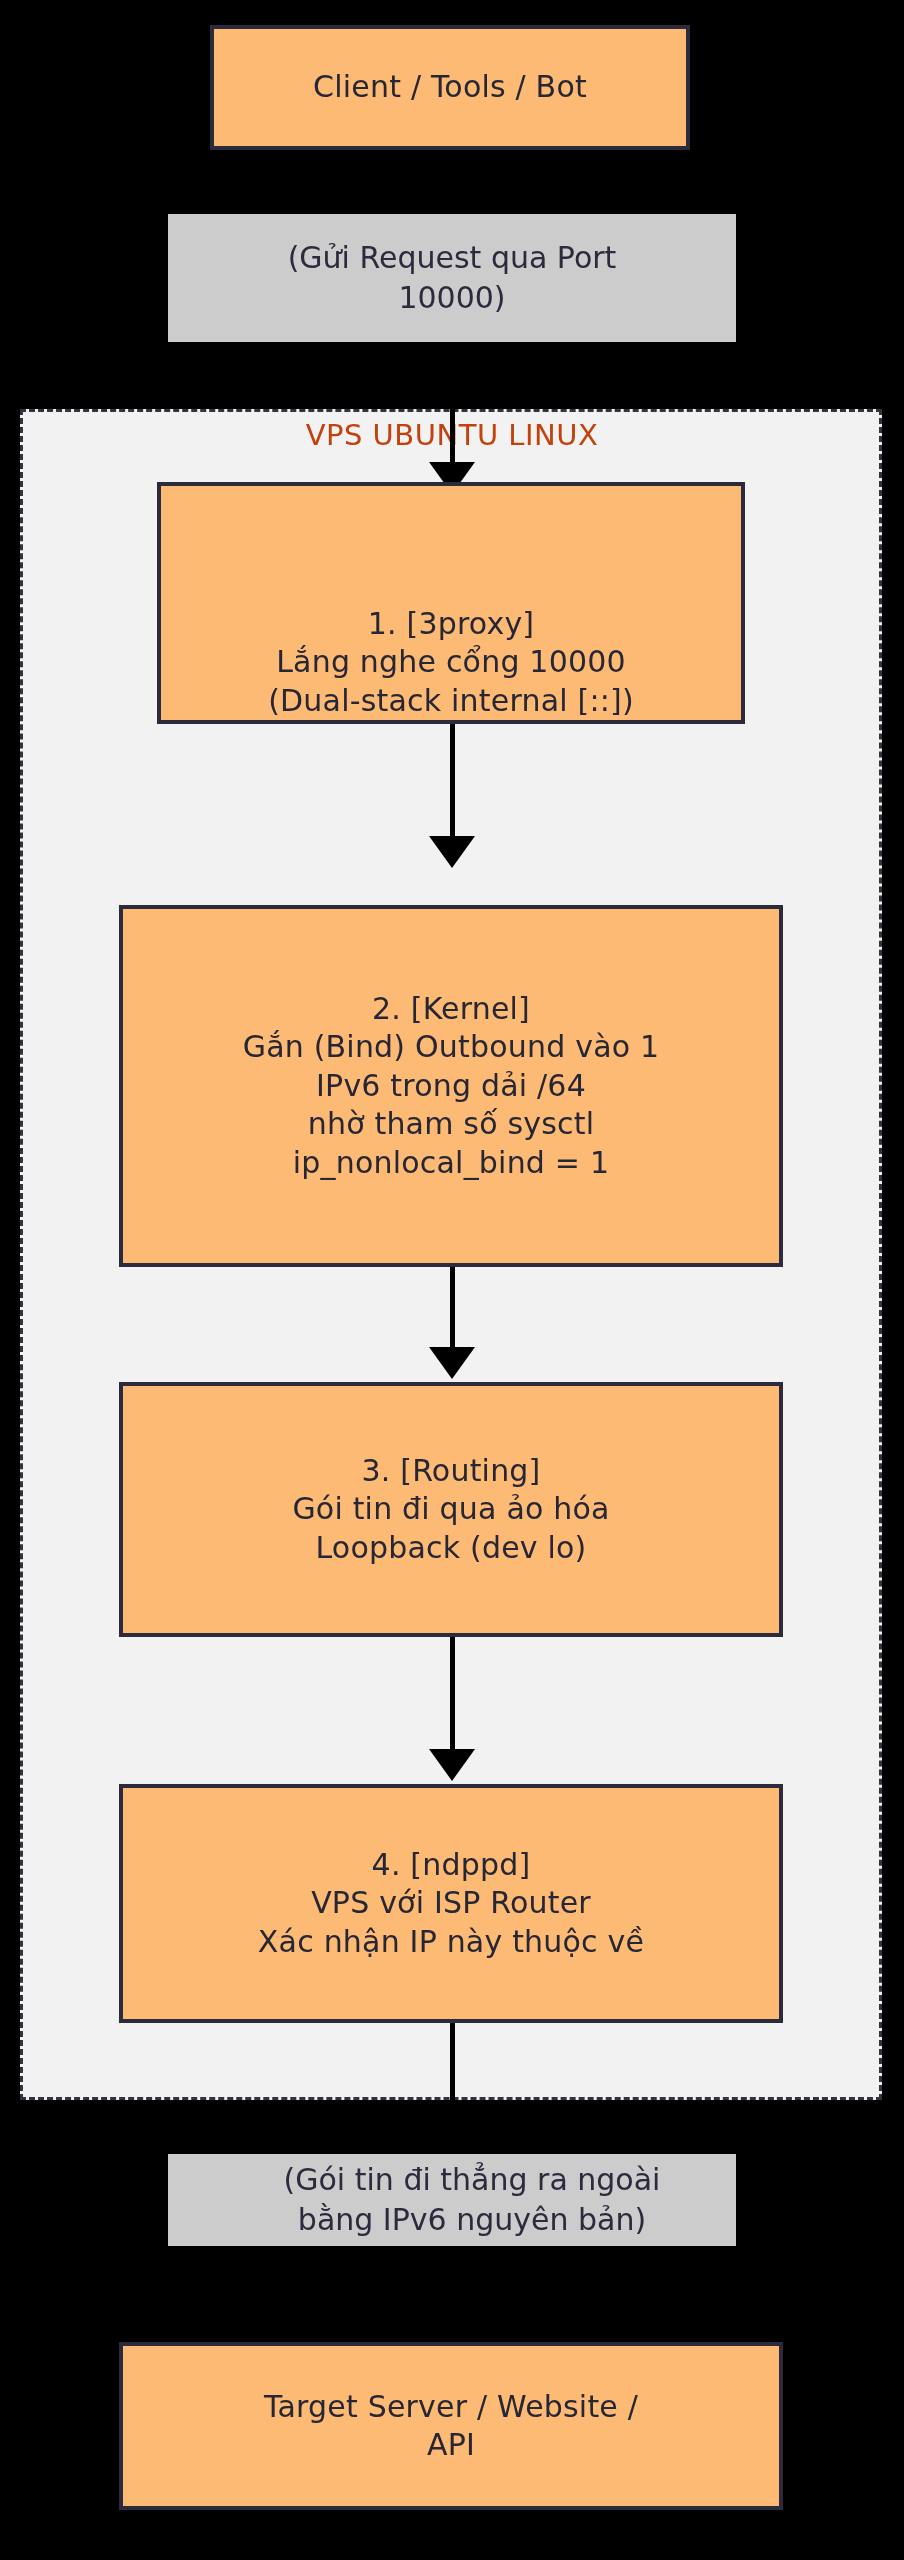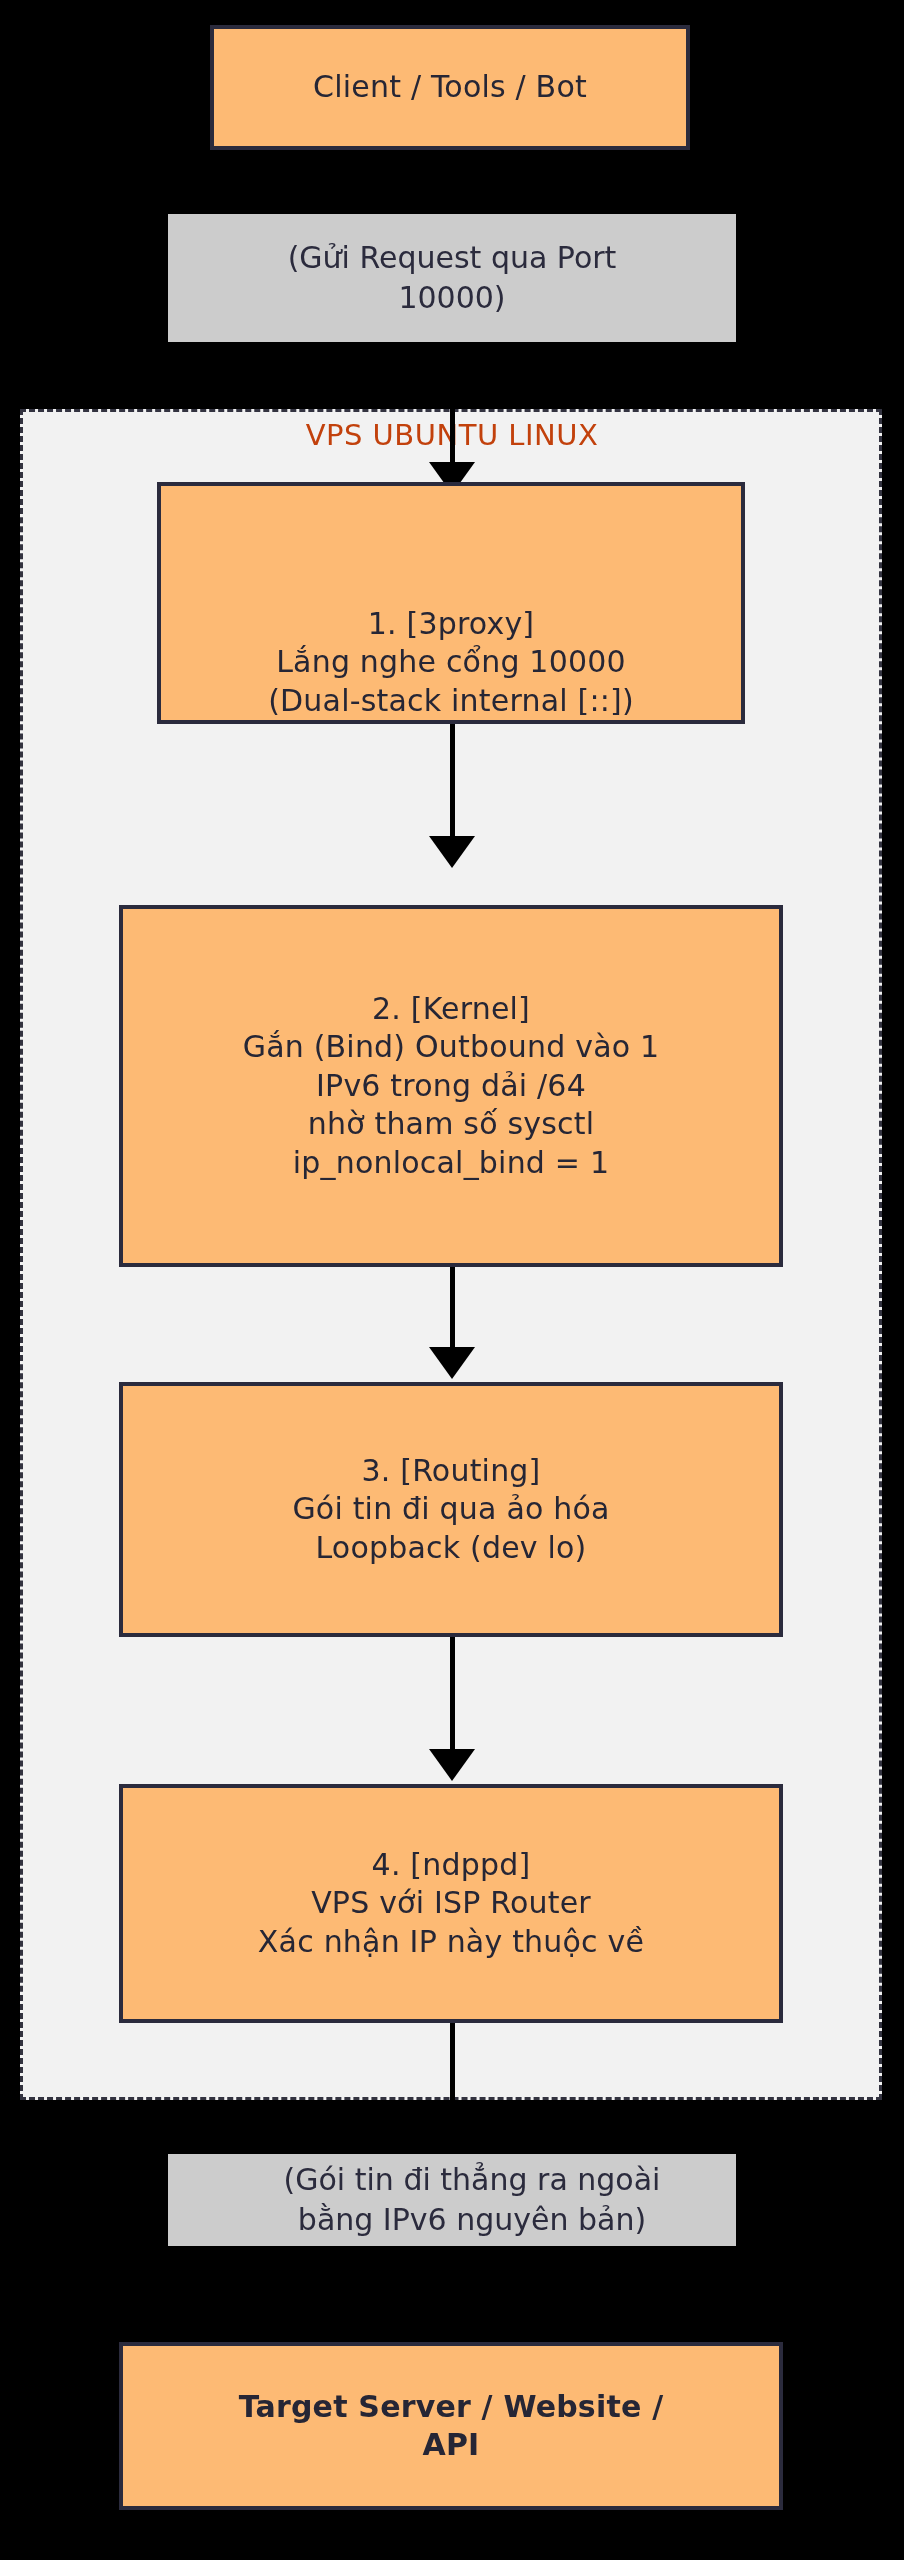--- a/index.html
+++ b/index.html
@@ -152,18 +152,18 @@
 
   <div class="conn" style="top:2023px; height:77px;"></div>
   <div class="conn" style="top:2100px; height:118px; background:#000000;"></div>
   <div class="conn" style="top:2218px; height:130px;"></div>
 
   <div class="glabel" id="label-outbound" style="left:168px; top:2154px; width:568px; height:92px;padding-left:40px;">
     <span class="ln">(Gói tin đi thẳng ra ngoài</span>
     <span class="ln">bằng IPv6 nguyên bản)</span>
   </div>
 
-  <div class="node" id="node-target" style="left:119px; top:2342px; width:664px; height:168px;font-weight:bold;">
+  <div class="node" id="node-target" style="left:119px; top:2342px; width:664px; height:168px;">
     <span class="ln">Target Server / Website /</span>
     <span class="ln">API</span>
   </div>
 
 </div>
 
 </body></html>

